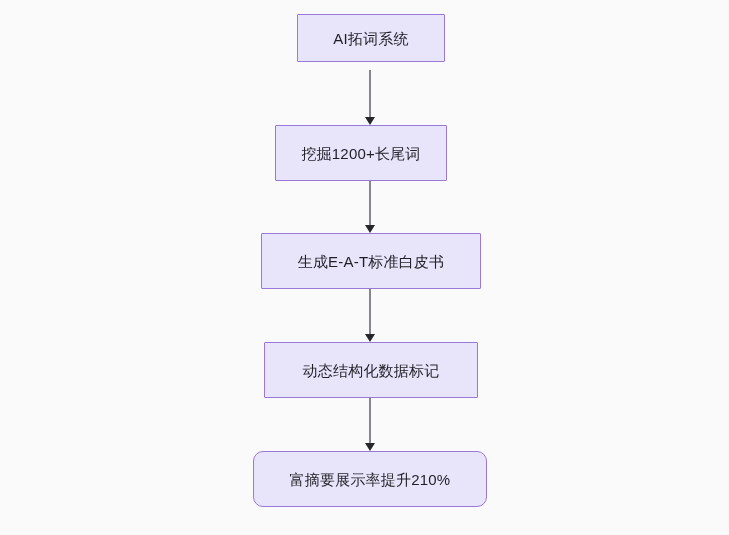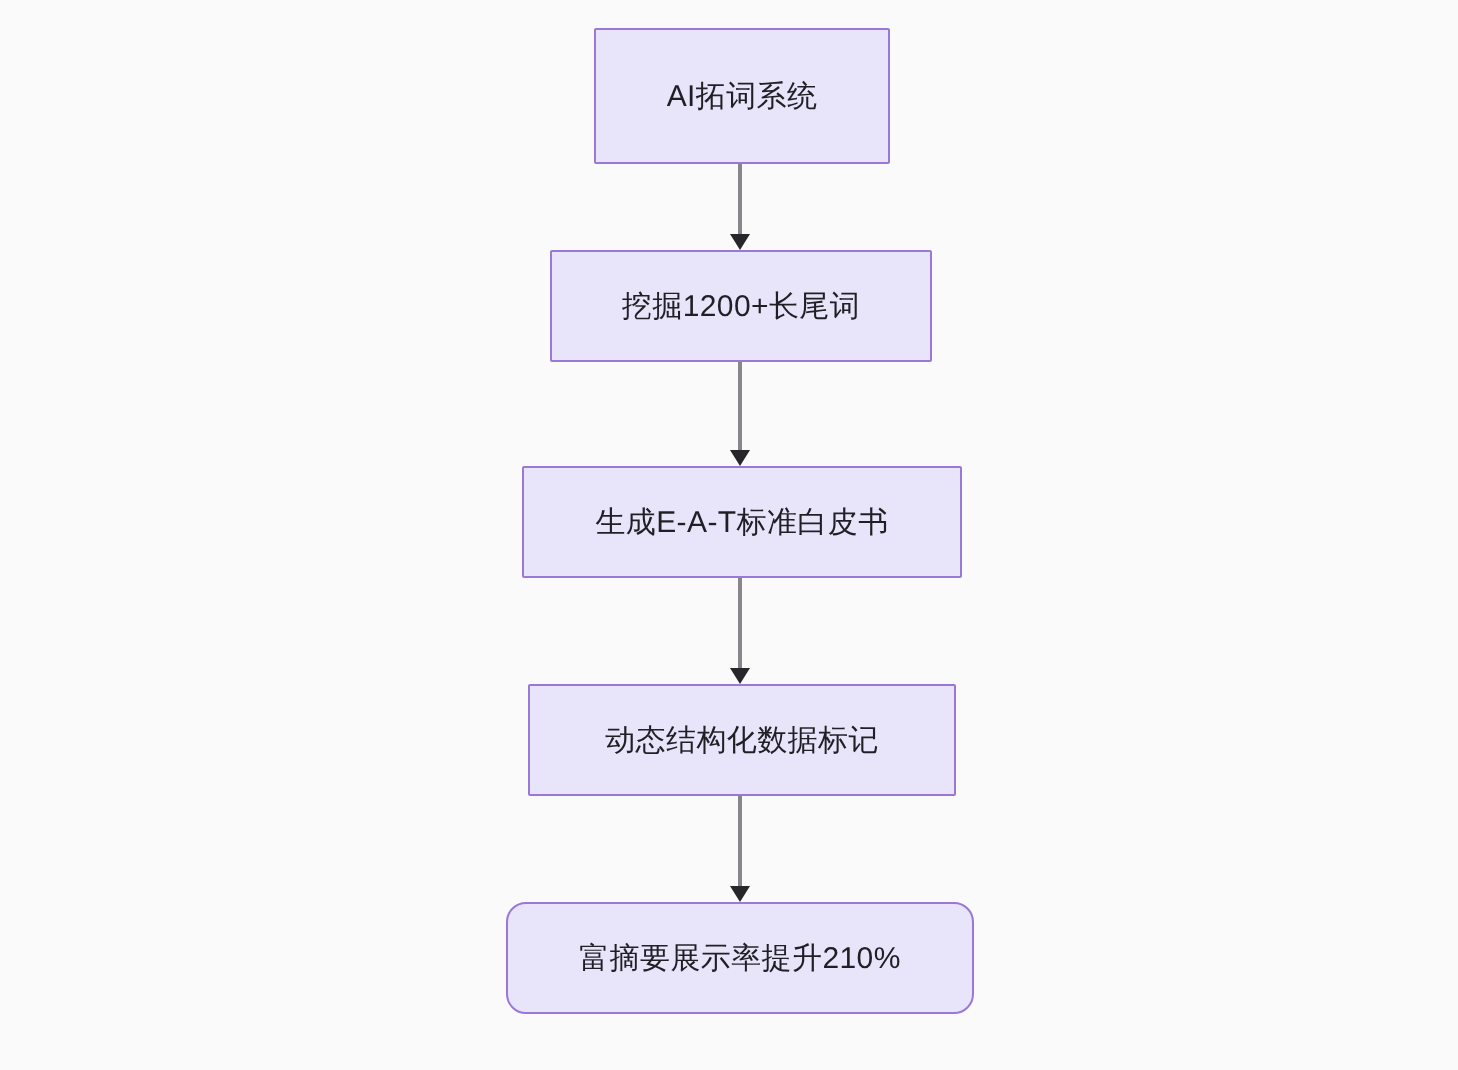--- a/index.html
+++ b/index.html
@@ -78,25 +78,25 @@
   <div class="edge" style="left:355px; top:289px; width:30px; height:53px;">
     <div class="edge-line" style="height:45px;"></div>
     <div class="edge-head"></div>
   </div>
 
   <div class="edge" style="left:355px; top:398px; width:30px; height:53px;">
     <div class="edge-line" style="height:45px;"></div>
     <div class="edge-head"></div>
   </div>
 
-  <div class="node" style="left:297px; top:14px; width:148px; height:68px;">
+  <div class="node" style="left:297px; top:14px; width:148px; height:48px;">
     <span class="node-label">AI拓词系统</span>
   </div>
 
-  <div class="node" style="left:275px; top:125px; width:191px; height:56px;">
+  <div class="node" style="left:275px; top:125px; width:172px; height:56px;">
     <span class="node-label">挖掘1200+长尾词</span>
   </div>
 
   <div class="node" style="left:264px; top:342px; width:214px; height:56px;">
     <span class="node-label">动态结构化数据标记</span>
   </div>
 
   <div class="node" style="left:261px; top:233px; width:220px; height:56px;">
     <span class="node-label">生成E-A-T标准白皮书</span>
   </div>

